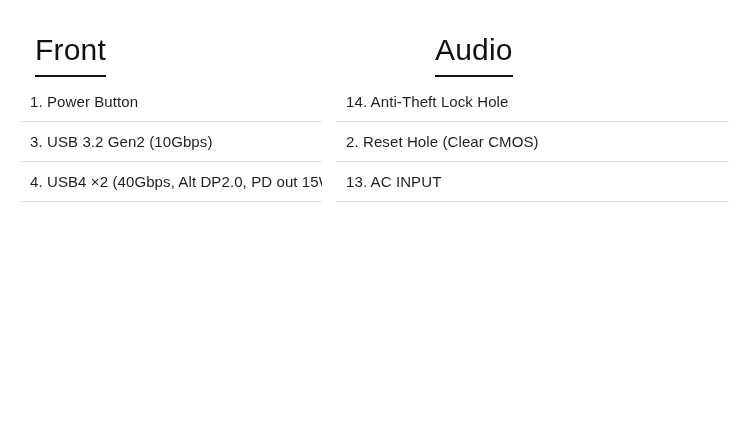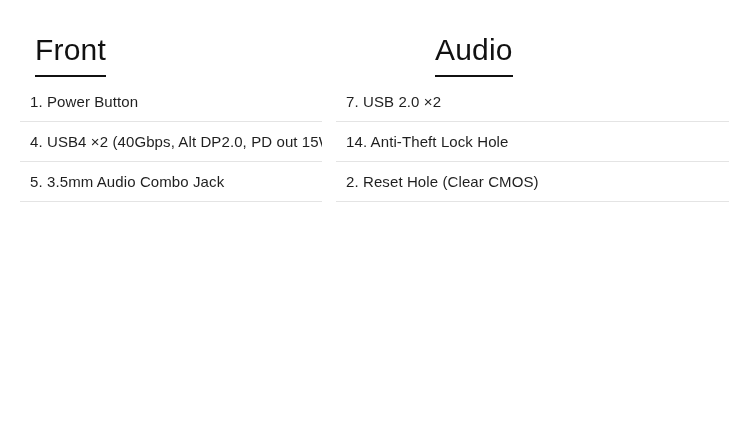--- a/index.html
+++ b/index.html
@@ -67,23 +67,23 @@
 <body>
 
 <div class="panel">
 
   <h2 class="section-title" id="front-title">Front</h2>
 
   <h2 class="section-title" id="rear-title">Audio</h2>
 
   <ul class="spec-list" id="front-list">
     <li>1. Power Button</li>
+    <li>3. USB 3.2 Gen2 (10Gbps)</li>
     <li>4. USB4 ×2 (40Gbps, Alt DP2.0, PD out 15W)</li>
-    <li>5. 3.5mm Audio Combo Jack</li>
   </ul>
 
   <ul class="spec-list" id="rear-list">
-    <li>7. USB 2.0 ×2</li>
     <li>14. Anti-Theft Lock Hole</li>
     <li>2. Reset Hole (Clear CMOS)</li>
+    <li>13. AC INPUT</li>
   </ul>
 
 </div>
 
 </body></html>

